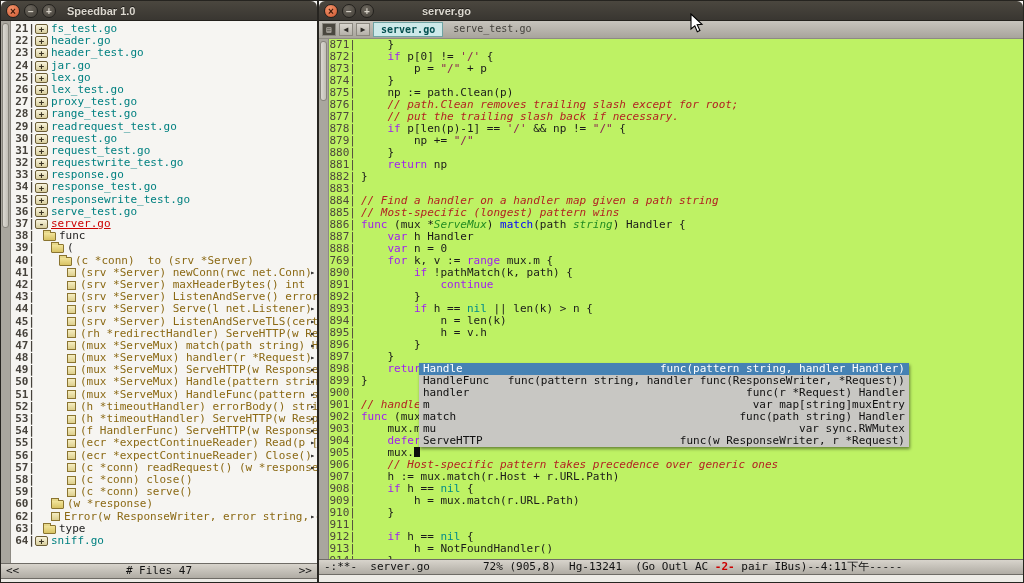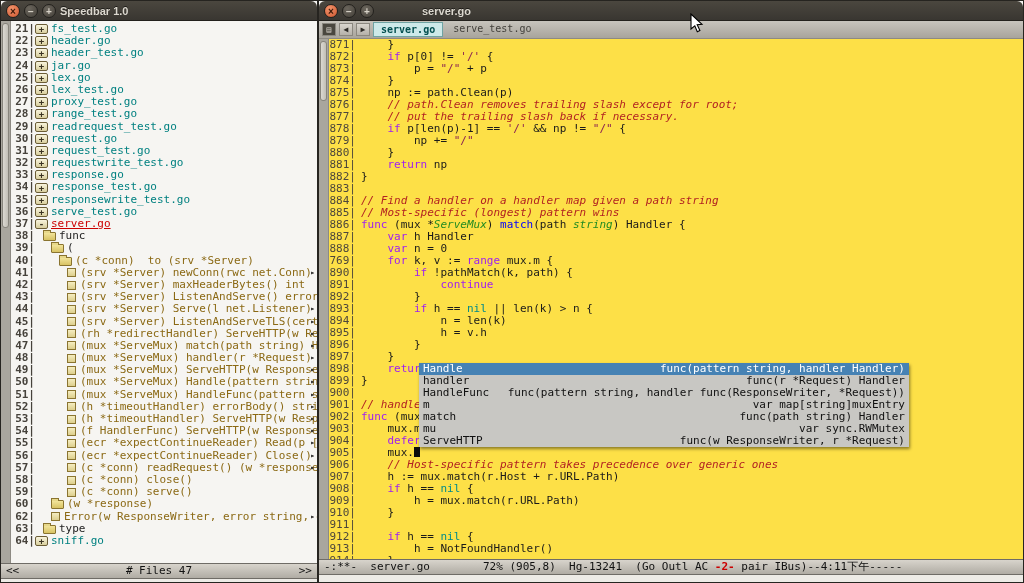--- a/index.html
+++ b/index.html
@@ -7,31 +7,31 @@
   body { background:#2f2c28; font-family:"DejaVu Sans Mono",monospace; position:relative; }
 
   .frame { position:absolute; top:0; height:583px; display:flex; flex-direction:column; border:1px solid #262420; background:#f6f5f2; }
   #speedbar-frame { left:0; width:318px; }
   #editor-frame { left:318px; width:706px; }
 
   .titlebar { flex:0 0 20px; background:linear-gradient(#4b473f,#393631); border-radius:6px 6px 0 0; display:flex; align-items:center; padding:0 5px; gap:4px; border-bottom:1px solid #23211d; }
   .wbtn { width:14px; height:14px; border-radius:50%; font:bold 10px/13px "Liberation Sans",sans-serif; text-align:center; color:#d8d3c8; background:radial-gradient(circle at 35% 30%,#6a655c,#45413a); border:1px solid #23211d; cursor:default; }
   .wbtn.close { background:radial-gradient(circle at 35% 30%,#f2936b,#cf5730); color:#3a1808; }
   .title { color:#dcd8cf; font:bold 11px "Liberation Sans",sans-serif; text-shadow:0 -1px 0 #1d1b18; }
-  #speedbar-frame .title { }
+  #speedbar-frame .title { margin-left:7px; }
   #editor-frame .title { margin-left:44px; }
 
   .tabbar { flex:0 0 18px; background:linear-gradient(#c7c4bd,#a8a49c); display:flex; align-items:center; gap:3px; padding:0 3px; border-bottom:1px solid #8d8a83; }
   .tbtn { flex:0 0 14px; height:13px; font-size:8px; line-height:12px; text-align:center; color:#2e2c28; background:linear-gradient(#d8d5ce,#b5b1a9); border:1px solid #8a877f; }
   .tbtn.home { background:#4a473f; color:#ddd8cf; }
   .tab { padding:0 7px; font-size:10px; line-height:14px; height:15px; color:#43413c; white-space:pre; }
   .tab.active { background:#cde9e9; color:#034f4f; border:1px solid #6fa3a3; font-weight:bold; }
 
   .sb-body { position:relative; flex:0 0 542px; overflow:hidden; background:#f6f5f2; }
-  .ed-body { position:relative; flex:0 0 520px; overflow:hidden; background:#fde047; }
+  .ed-body { position:relative; flex:0 0 520px; overflow:hidden; background:#bef264; }
 
   .vscroll { position:absolute; left:0; top:0; bottom:0; width:10px; background:#a9a69e; border-right:1px solid #8d8a83; }
   .vthumb { position:absolute; left:1px; width:7px; background:linear-gradient(90deg,#dbd8d1,#c1beb6); border:1px solid #87847c; border-radius:3px; }
   #sb-thumb { top:2px; height:205px; }
   #ed-thumb { top:2px; height:60px; }
 
   .sb-rows { position:absolute; left:10px; right:0; top:2px; }
   .sb-row { position:relative; height:12.2px; line-height:12.2px; font-size:11px; display:flex; align-items:center; white-space:pre; overflow:hidden; }
   .sb-num { flex:0 0 24px; text-align:right; color:#46423b;font-weight:bold; }
   .sb-lab { white-space:pre; }
@@ -201,22 +201,22 @@
         <div class="cl"><span class="ln">908|</span><span class="ct"><span class="tok-p">    </span><span class="tok-k">if</span><span class="tok-p"> h == </span><span class="tok-n">nil</span><span class="tok-p"> {</span></span></div>
         <div class="cl"><span class="ln">909|</span><span class="ct"><span class="tok-p">        h = mux.match(r.URL.Path)</span></span></div>
         <div class="cl"><span class="ln">910|</span><span class="ct"><span class="tok-p">    }</span></span></div>
         <div class="cl"><span class="ln">911|</span><span class="ct"></span></div>
         <div class="cl"><span class="ln">912|</span><span class="ct"><span class="tok-p">    </span><span class="tok-k">if</span><span class="tok-p"> h == </span><span class="tok-n">nil</span><span class="tok-p"> {</span></span></div>
         <div class="cl"><span class="ln">913|</span><span class="ct"><span class="tok-p">        h = NotFoundHandler()</span></span></div>
         <div class="cl"><span class="ln">914|</span><span class="ct"><span class="tok-p">    }</span></span></div>
       </div>
     <div class="ac-popup">
         <div class="ac-row sel"><span>Handle</span><span>func(pattern string, handler Handler)</span></div>
+        <div class="ac-row"><span>HandleFunc</span><span>func(pattern string, handler func(ResponseWriter, *Request))</span></div>
         <div class="ac-row"><span>handler</span><span>func(r *Request) Handler</span></div>
-        <div class="ac-row"><span>HandleFunc</span><span>func(pattern string, handler func(ResponseWriter, *Request))</span></div>
         <div class="ac-row"><span>m</span><span>var map[string]muxEntry</span></div>
         <div class="ac-row"><span>match</span><span>func(path string) Handler</span></div>
         <div class="ac-row"><span>mu</span><span>var sync.RWMutex</span></div>
         <div class="ac-row"><span>ServeHTTP</span><span>func(w ResponseWriter, r *Request)</span></div>
       </div>
   </div>
   <div class="modeline">
     <span>-:**-  </span>
     <span>server.go</span>
     <span>        72% (905,8)  </span>

